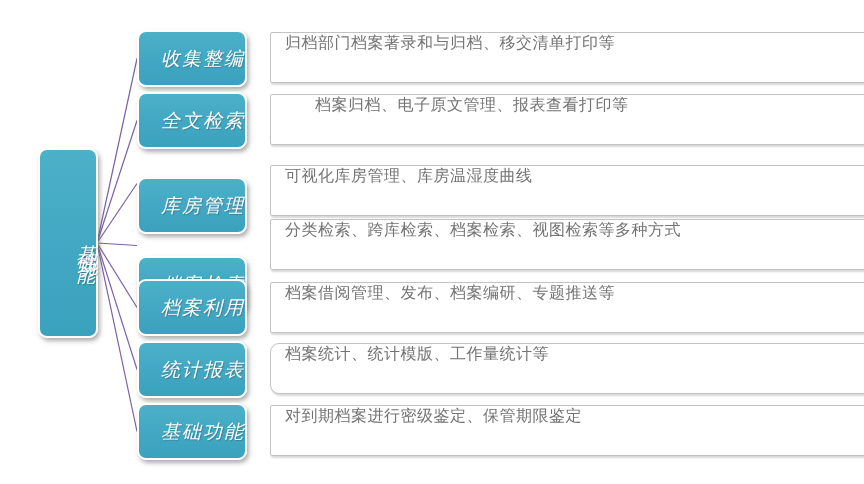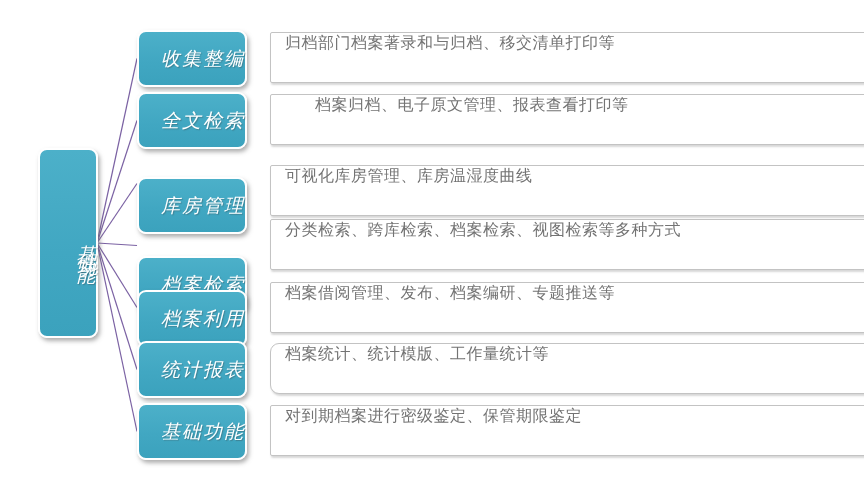--- a/index.html
+++ b/index.html
@@ -36,21 +36,21 @@
     box-shadow:1px 2px 2px rgba(140,140,140,0.35);
     display:flex; align-items:flex-start; padding-left:14px;
     font-size:16px; color:#737373; letter-spacing:0.5px;
   }
   .desc-box.rounded { border-radius:9px; }
 
   .r1 { top:30px; }  .d1 { top:32px; }
   .r2 { top:92px; }  .d2 { top:94px;padding-left:44px; }
   .r3 { top:158px;margin-top:19px; } .d3 { top:165px; }
   .r4 { top:217px;margin-top:39px; } .d4 { top:219px; }
-  .r5 { top:290px; } .d5 { top:282px; }
+  .r5 { top:279px; } .d5 { top:282px; }
   .r6 { top:341px; } .d6 { top:343px; }
   .r7 { top:403px; } .d7 { top:405px; }
 </style>
 </head>
 <body>
 
 <div class="canvas">
 
   <svg class="connectors" viewBox="0 0 864 484" xmlns="http://www.w3.org/2000/svg">
     <line x1="97" y1="243" x2="137" y2="58.5" stroke="#7B62A3" stroke-width="1.2"></line>

